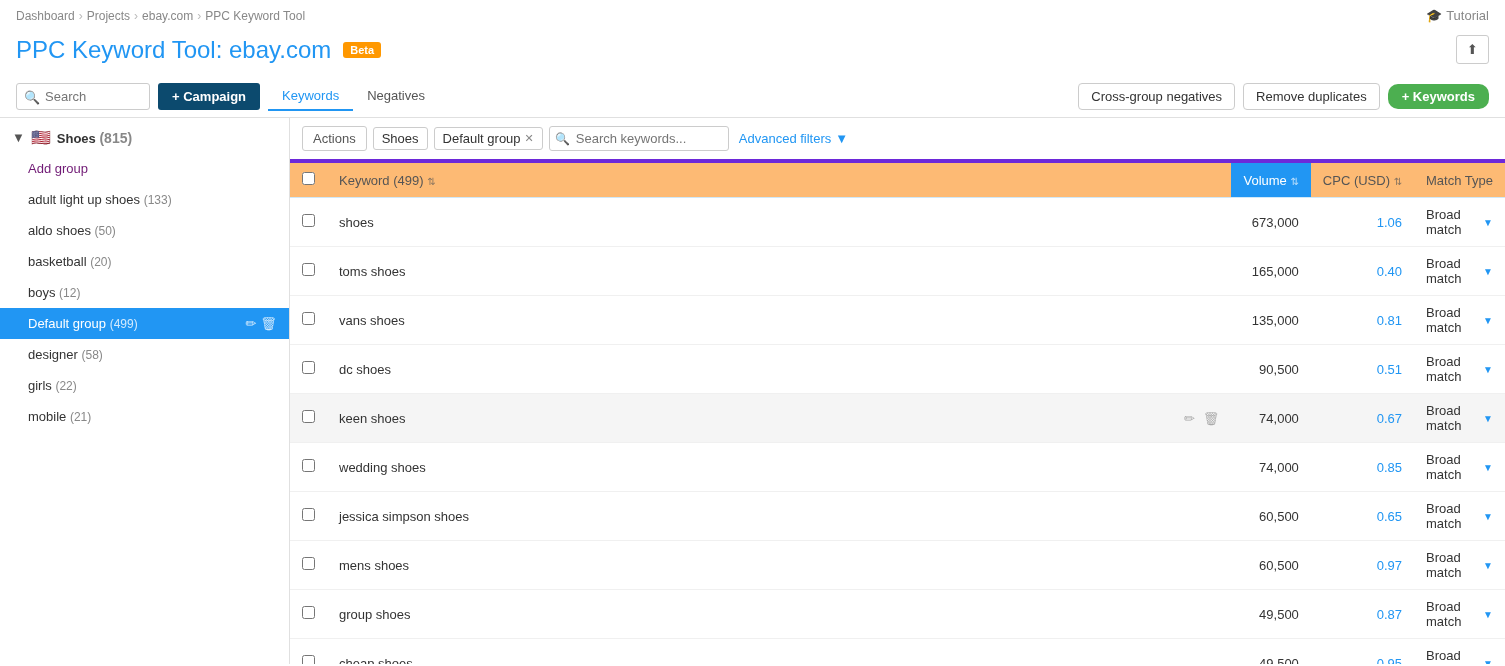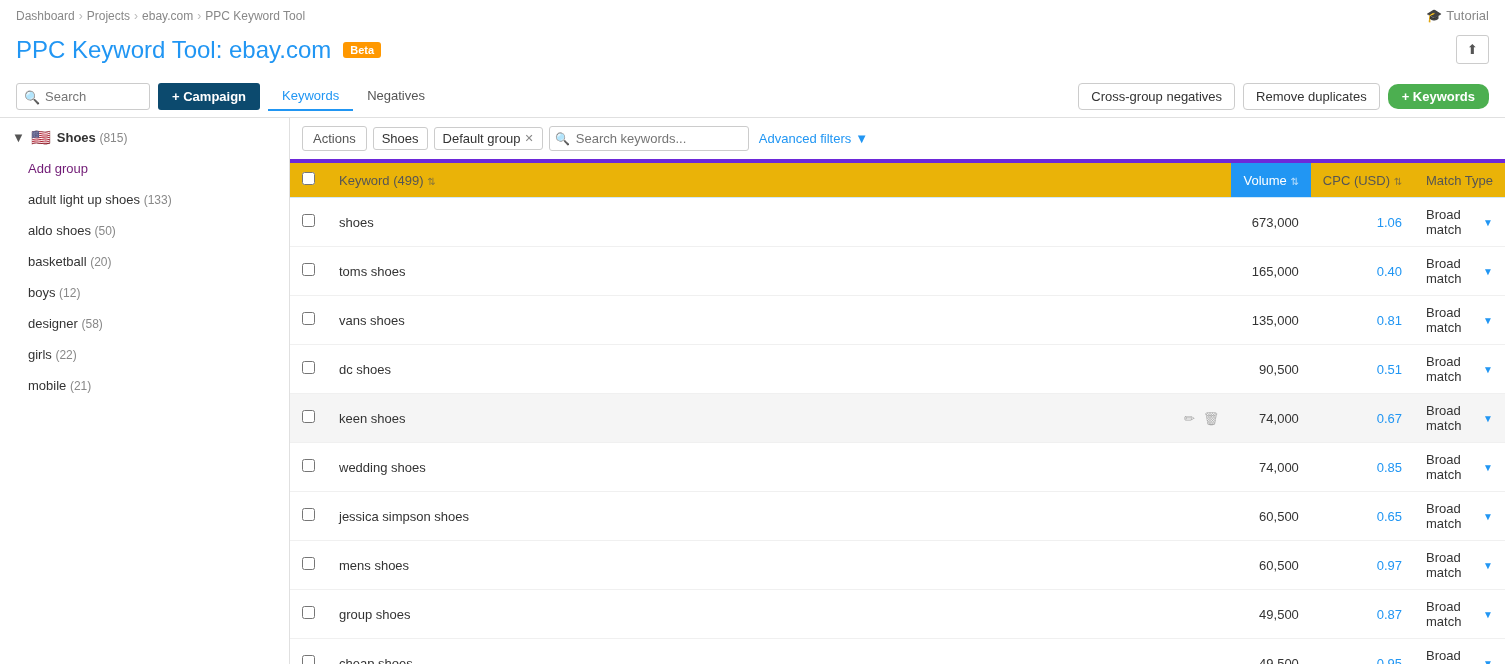--- a/index.html
+++ b/index.html
@@ -161,21 +161,21 @@
       display: flex;
       align-items: center;
       gap: 6px;
       padding: 10px 12px;
       font-weight: bold;
       font-size: 13px;
       color: #333;
     }
     .sidebar-group-header .flag { font-size: 16px; }
     .sidebar-group-header .toggle { color: #555; cursor: pointer; }
-    .sidebar-group-header .count { color: #888; font-weight: normal; font-size: 12px; }
+    .sidebar-group-header .count { color: #888; font-weight: bold; font-size: 14px; }
     .add-group-link {
       color: #701a75;
       padding: 4px 12px 8px 28px;
       display: block;
       cursor: pointer;
       font-size: 13px;
       text-decoration: none;
     }
     .sidebar-item {
       padding: 8px 12px 8px 28px;
@@ -231,21 +231,21 @@
       font-size: 13px;
       color: #333;
     }
     .filter-tag .close-tag { cursor: pointer; color: #888; font-size: 11px; }
     .filter-search-wrap { position: relative; }
     .filter-search {
       border: 1px solid #ccc;
       border-radius: 3px;
       padding: 4px 10px 4px 26px;
       font-size: 13px;
-      width: 200px;
+      width: 180px;
     }
     .filter-search-icon {
       position: absolute;
       left: 7px;
       top: 50%;
       transform: translateY(-50%);
       color: #aaa;
       font-size: 12px;
     }
     .advanced-filters-btn {
@@ -262,21 +262,21 @@
     .kw-table {
       flex: 1;
       overflow-y: auto;
     }
     table {
       width: 100%;
       border-collapse: collapse;
       font-size: 13px;
     }
     thead tr {
-      background: #eab308;
+      background: #fdba74;
     }
     thead th {
       padding: 9px 12px;
       text-align: left;
       font-weight: normal;
       color: #555;
       border-bottom: 1px solid #d0e8f8;
       white-space: nowrap;
     }
     thead th.active-col {
@@ -384,20 +384,27 @@
       <span>adult light up shoes <span class="item-count">(133)</span></span>
     </div>
     <div class="sidebar-item">
       <span>aldo shoes <span class="item-count">(50)</span></span>
     </div>
     <div class="sidebar-item">
       <span>basketball <span class="item-count">(20)</span></span>
     </div>
     <div class="sidebar-item">
       <span>boys <span class="item-count">(12)</span></span>
+    </div>
+    <div class="sidebar-item active">
+      <span>Default group <span class="item-count">(499)</span></span>
+      <span class="item-actions">
+        <span>✏</span>
+        <span>🗑</span>
+      </span>
     </div>
     <div class="sidebar-item">
       <span>designer <span class="item-count">(58)</span></span>
     </div>
     <div class="sidebar-item">
       <span>girls <span class="item-count">(22)</span></span>
     </div>
     <div class="sidebar-item">
       <span>mobile <span class="item-count">(21)</span></span>
     </div>

